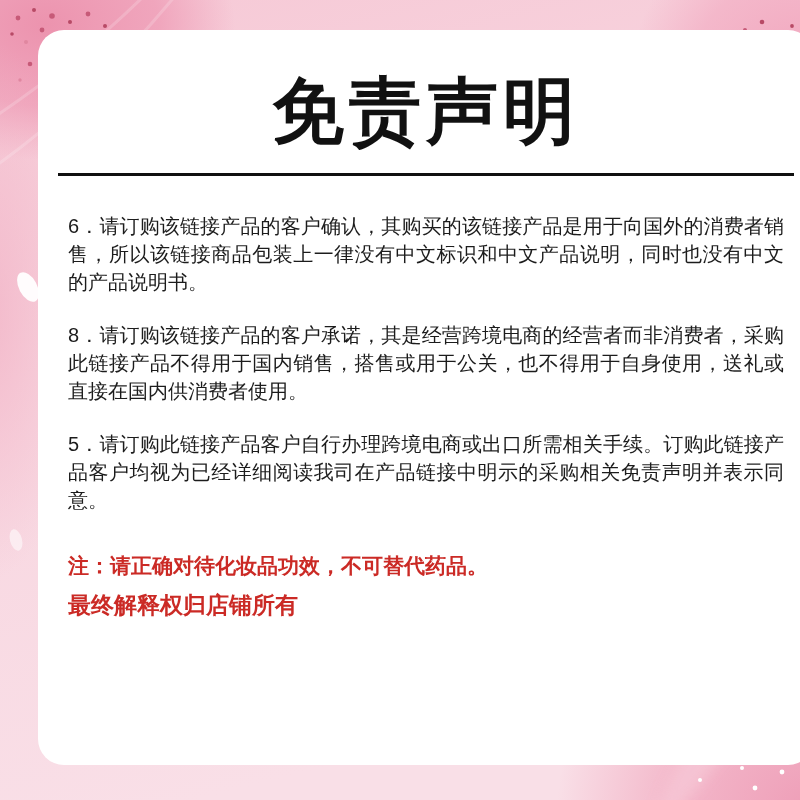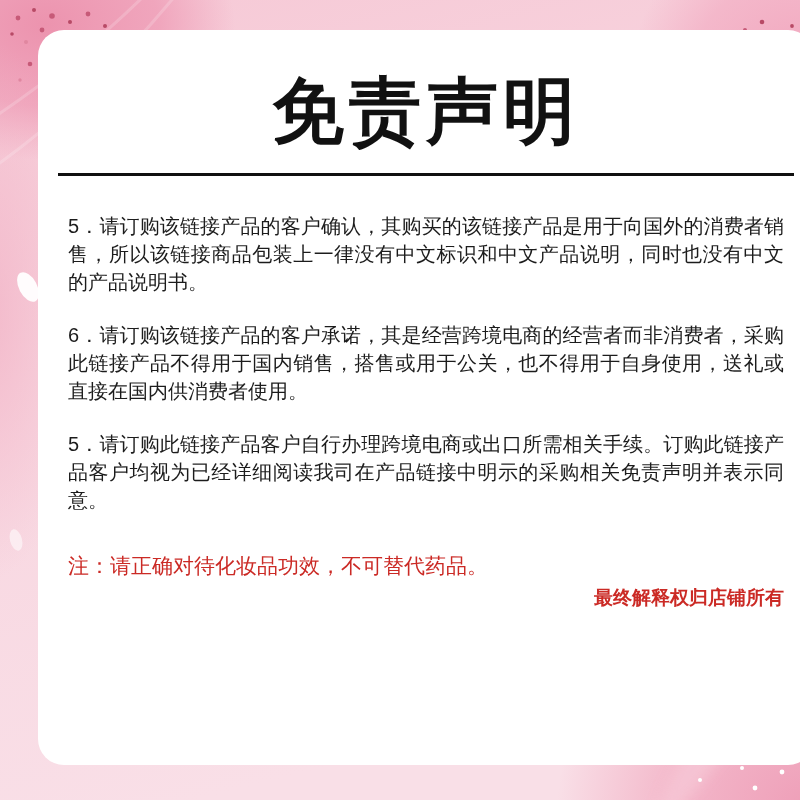--- a/index.html
+++ b/index.html
@@ -37,32 +37,32 @@
   }
   .content { margin: 36px 30px 0; }
   .content p {
     margin: 0 0 25px;
     font-size: 20px;
     line-height: 28px;
     text-align: justify;
     color: var(--text, #1c1c1c);
   }
   .note {
-    margin: 38px 30px 4px;
+    margin: 38px 30px 11px;
     font-size: 21px;
     line-height: 28px;
-    font-weight: 400;
+    font-weight: 700;
     color: var(--note-red, #cb2a25);
   }
   .footer {
     margin: 0 30px 0;
-    font-size: 19px;
+    font-size: 23px;
     line-height: 28px;
     font-weight: 700;
-    text-align: right;
+    text-align: left;
     color: var(--note-red, #cb2a25);
   }
 </style>
 </head>
 <body>
 
 <div class="stage">
 
   <svg class="bg" width="800" height="800" viewBox="0 0 800 800" aria-hidden="true">
     <defs>
@@ -189,22 +189,22 @@
         <circle cx="772" cy="718" r="2"></circle>
       <circle cx="700" cy="742" r="1.8"></circle>
     </g>
   </svg>
 
   <div class="card">
     <h1 class="title">免责声明</h1>
     <div class="divider"></div>
 
     <div class="content">
-      <p>5．请订购该链接产品的客户确认，其购买的该链接产品是用于向国外的消费者销售，所以该链接商品包装上一律没有中文标识和中文产品说明，同时也没有中文的产品说明书。</p>
-      <p>6．请订购该链接产品的客户承诺，其是经营跨境电商的经营者而非消费者，采购此链接产品不得用于国内销售，搭售或用于公关，也不得用于自身使用，送礼或直接在国内供消费者使用。</p>
+      <p>6．请订购该链接产品的客户确认，其购买的该链接产品是用于向国外的消费者销售，所以该链接商品包装上一律没有中文标识和中文产品说明，同时也没有中文的产品说明书。</p>
+      <p>8．请订购该链接产品的客户承诺，其是经营跨境电商的经营者而非消费者，采购此链接产品不得用于国内销售，搭售或用于公关，也不得用于自身使用，送礼或直接在国内供消费者使用。</p>
       <p>5．请订购此链接产品客户自行办理跨境电商或出口所需相关手续。订购此链接产品客户均视为已经详细阅读我司在产品链接中明示的采购相关免责声明并表示同意。</p>
     </div>
 
     <div class="note">注：请正确对待化妆品功效，不可替代药品。</div>
     <div class="footer">最终解释权归店铺所有</div>
   </div>
 
 </div>
 
 </body></html>

